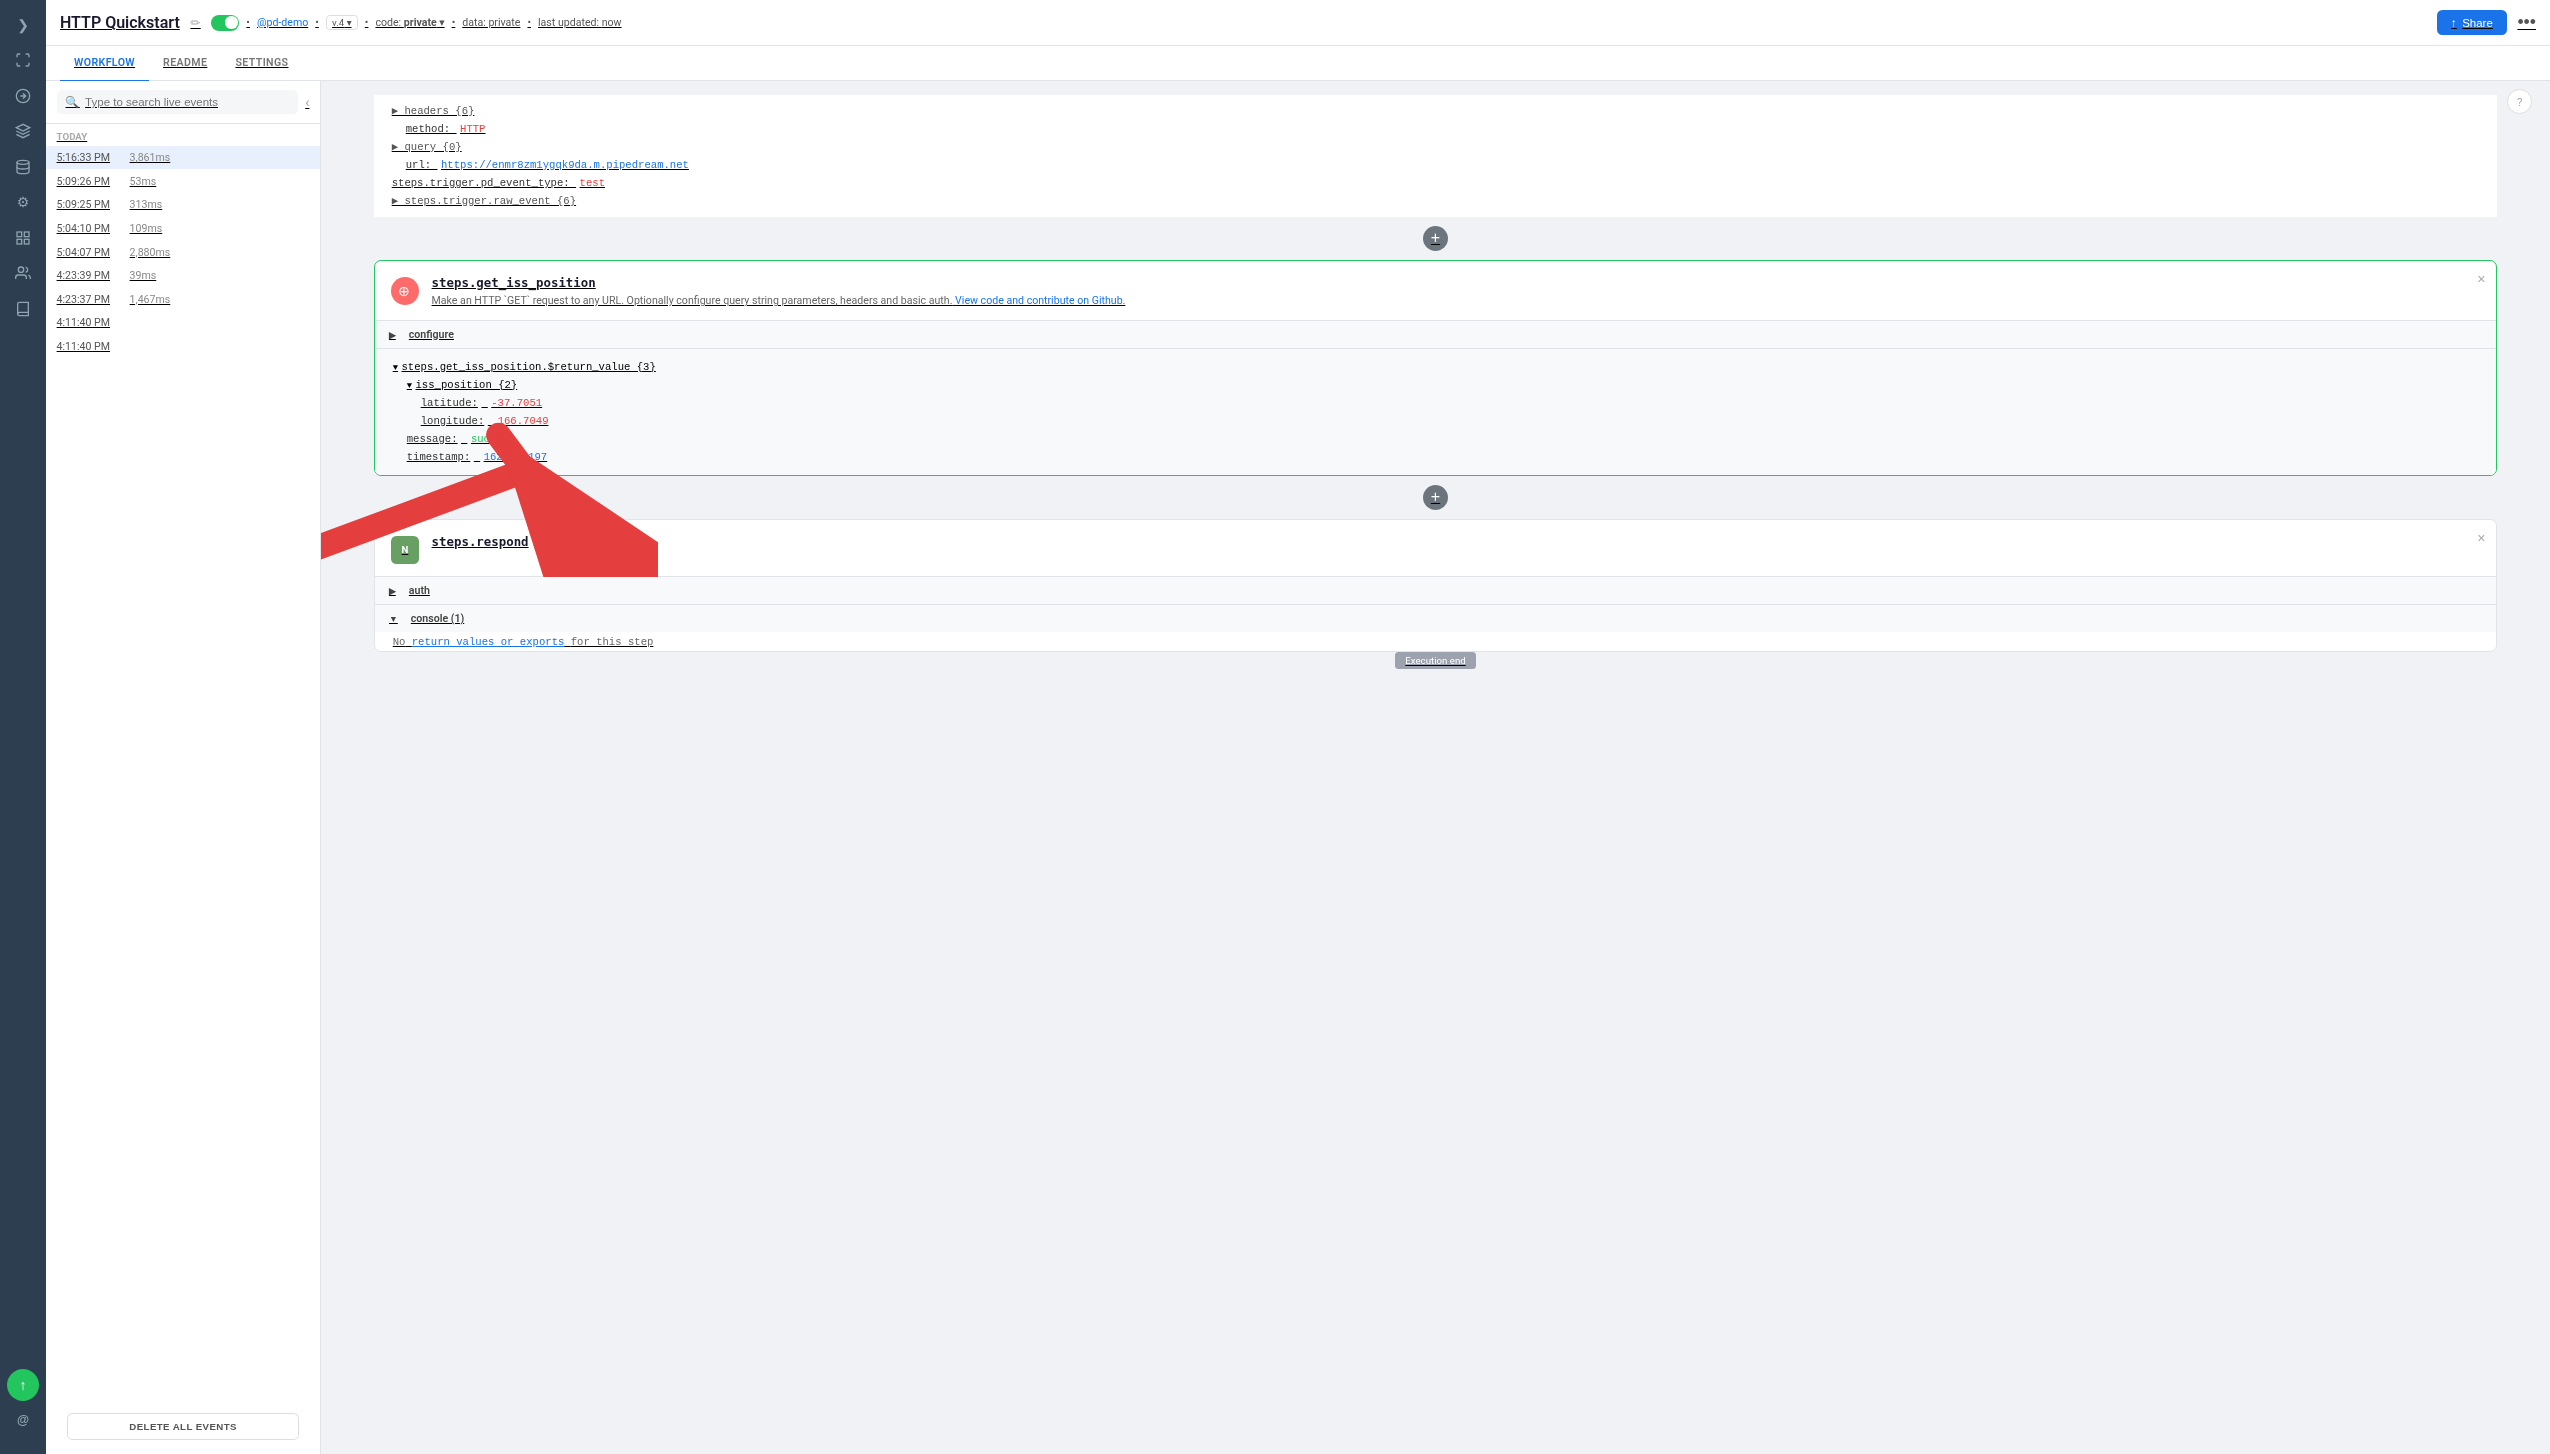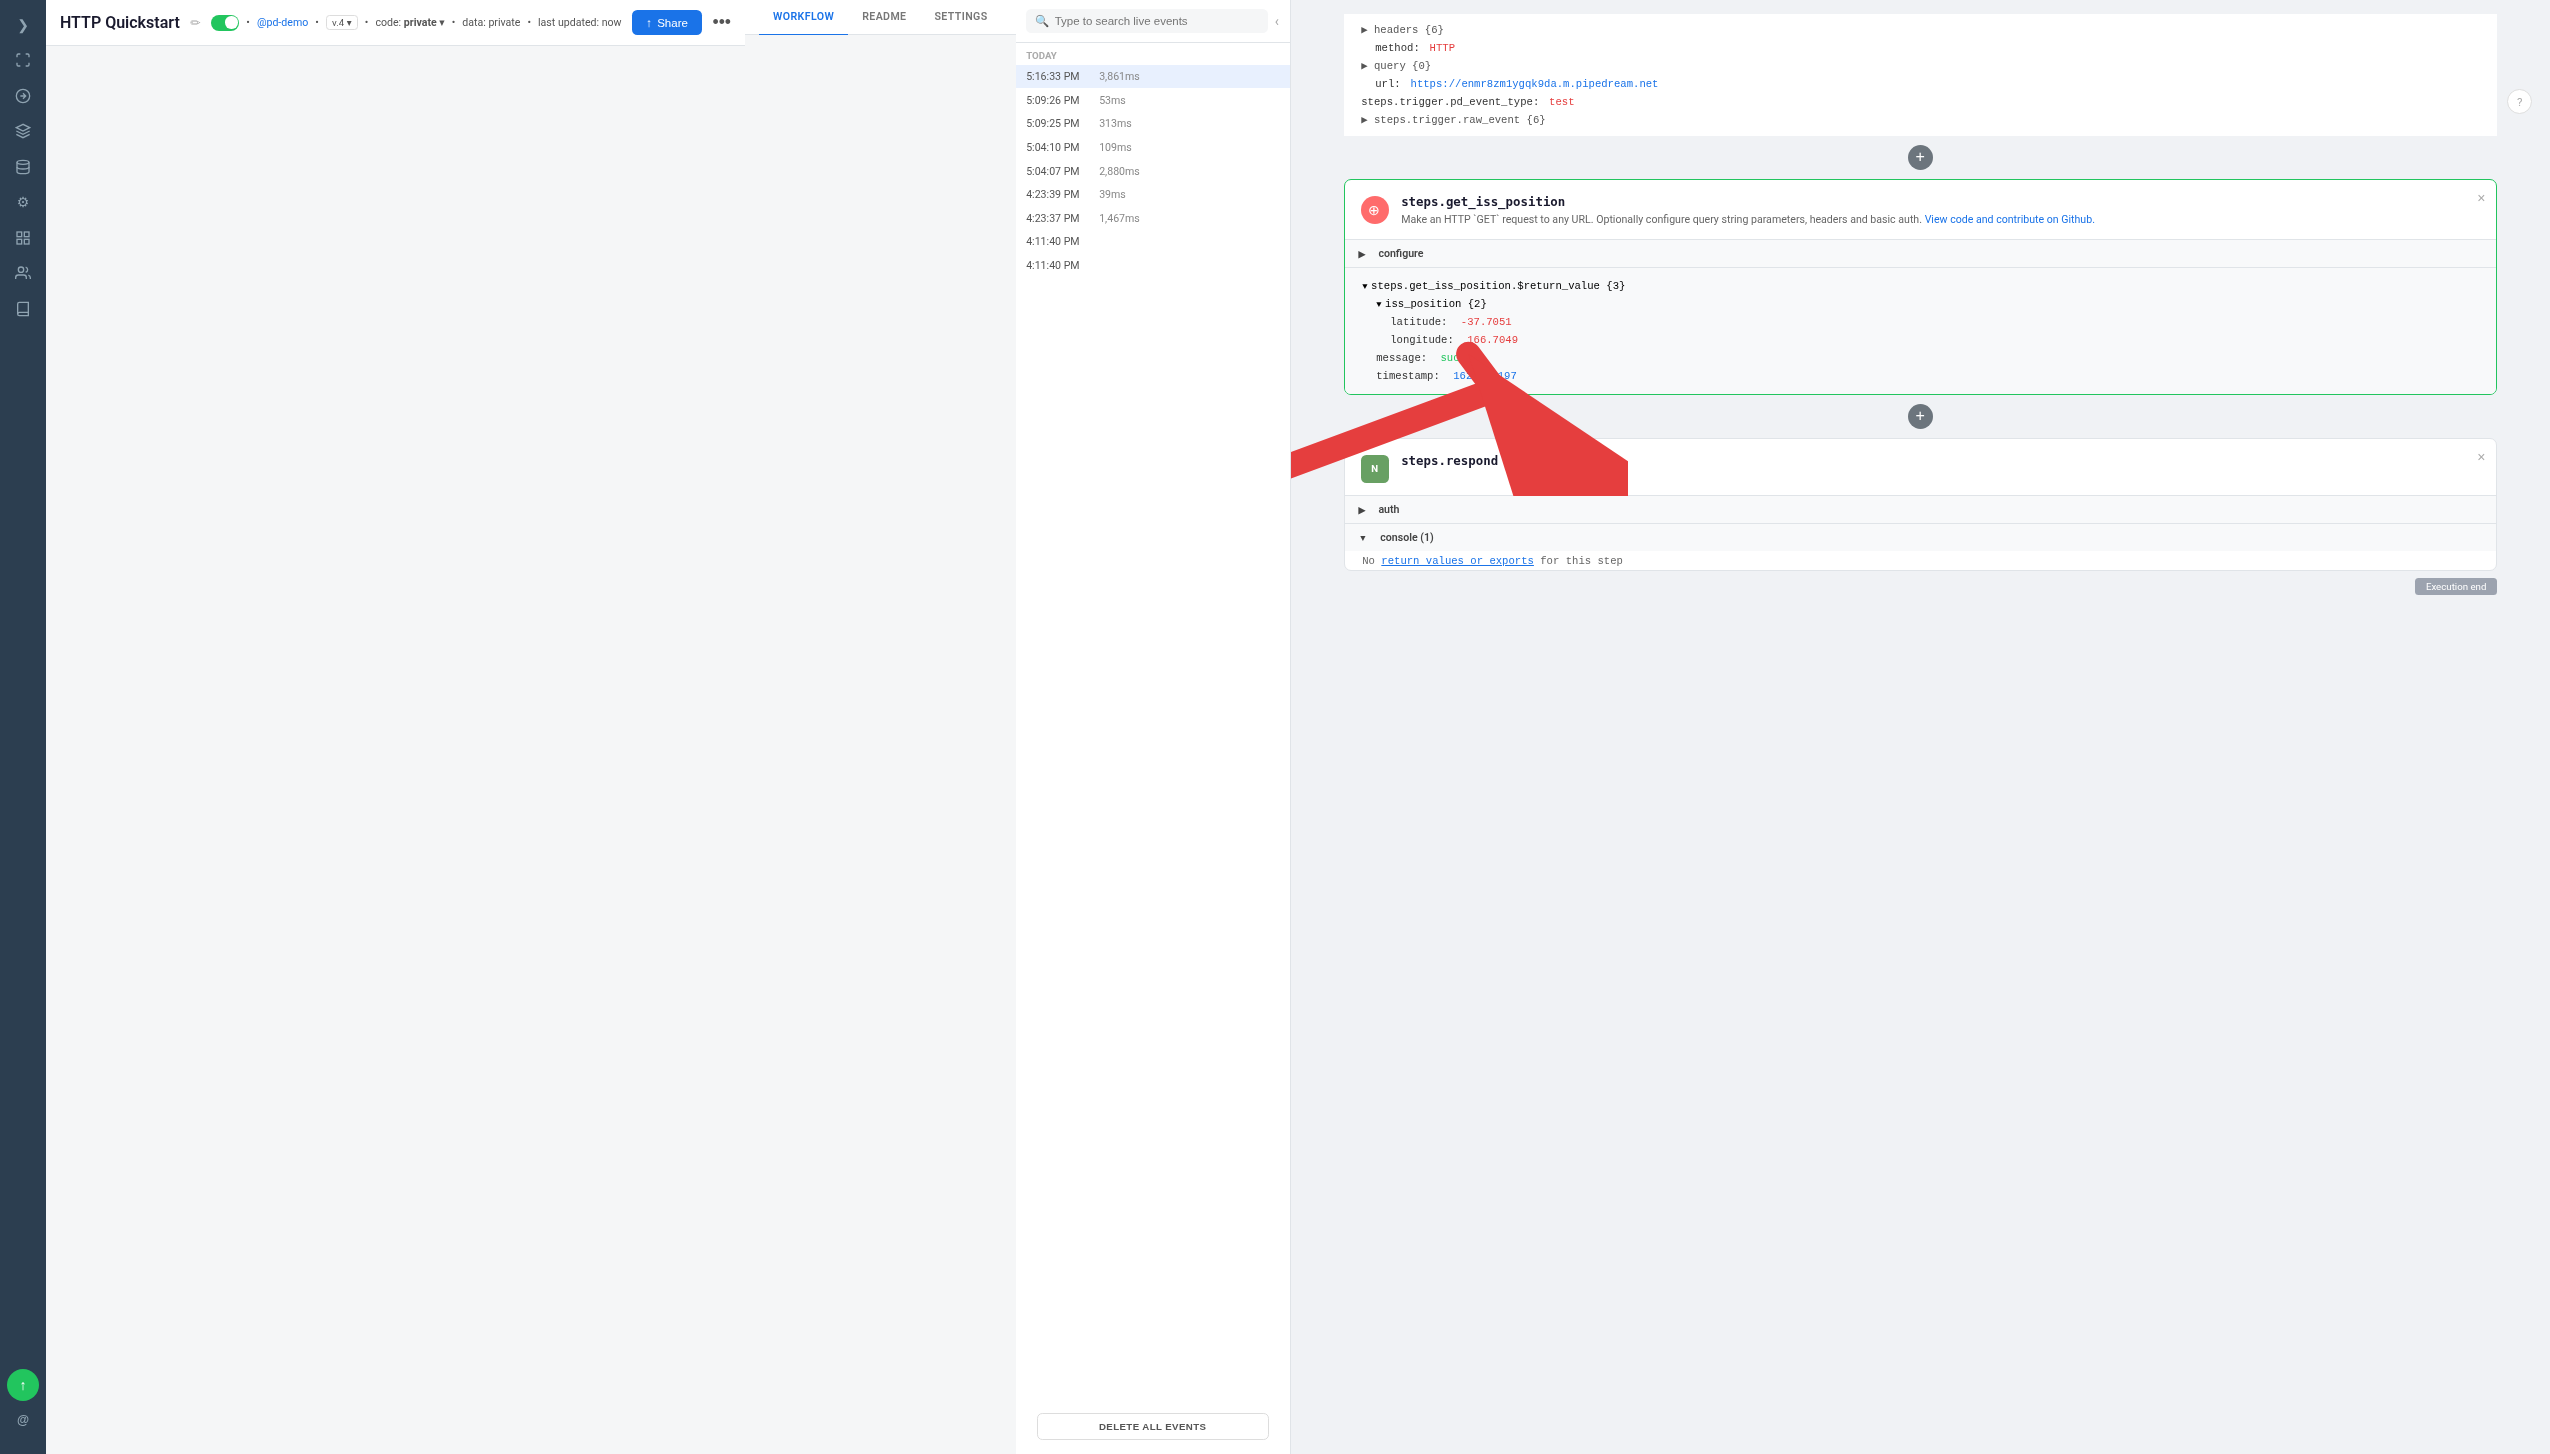--- a/index.html
+++ b/index.html
@@ -22,21 +22,21 @@
       display: flex; align-items: center; justify-content: center;
       color: #8fa3b1;
       cursor: pointer;
       font-size: 14px;
       background: transparent;
       border: none;
     }
     .sidebar-bottom { margin-top: auto; }
 
     
-    .main-container { flex: 1; display: flex; overflow: hidden; }
+    .main-container { flex: 1; display: flex; flex-direction: column; overflow: hidden; text-decoration: underline; }
 
     
     .header {
       background: #fff;
       border-bottom: 0.9px solid #e0e4e8;
       padding: 0 14px;
       display: flex;
       align-items: center;
       height: 46px;
       gap: 10.6px;
@@ -507,21 +507,21 @@
             <span>console (1)</span>
           </div>
         </div>
         <div class="no-return">
           <span>No</span>
           <a href="#">return values or exports</a>
           <span>for this step</span>
         </div>
       </div>
 
-      <div style="display:flex;justify-content:flex-end;margin-top:7px;">
+      <div style="display:flex;justify-content:center;margin-top:0;">
         <div style="background:#9ca3af;color:#fff;border-radius:3.5px;padding:2.7px 10.6px;font-size:9.7px;">Execution end</div>
       </div>
 
       <svg style="position:absolute;top:248px;left:-106px;width:443px;height:248px;pointer-events:none;z-index:10;" viewBox="0 0 500 280">
         <defs>
           <marker id="arrowhead" markerWidth="10" markerHeight="7" refX="10" refY="3.5" orient="auto">
             <polygon points="0 0, 10 3.5, 0 7" fill="#e53e3e"></polygon>
           </marker>
         </defs>
         <path d="M 80 260 L 350 160 L 320 120" stroke="#e53e3e" stroke-width="28" fill="none" marker-end="url(#arrowhead)" stroke-linecap="round" stroke-linejoin="round"></path>

